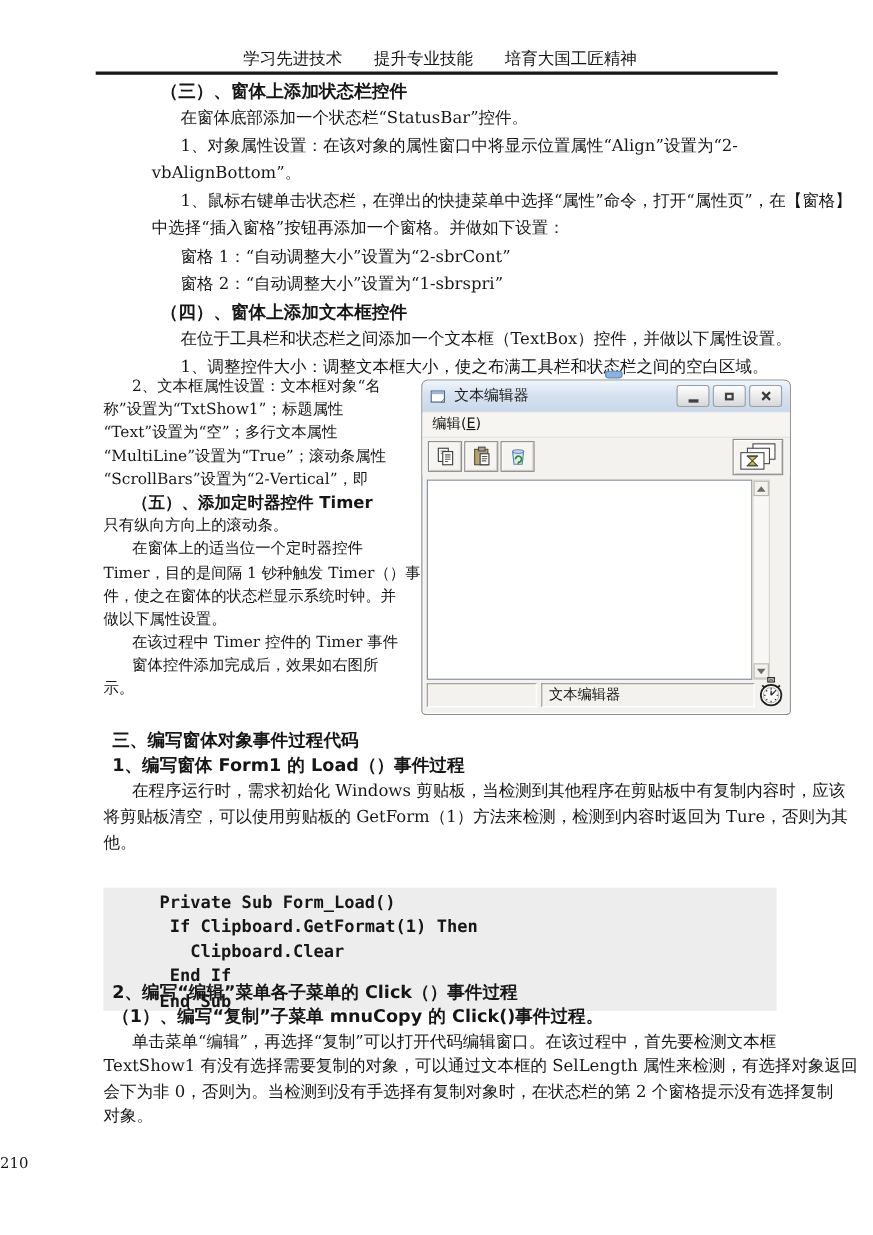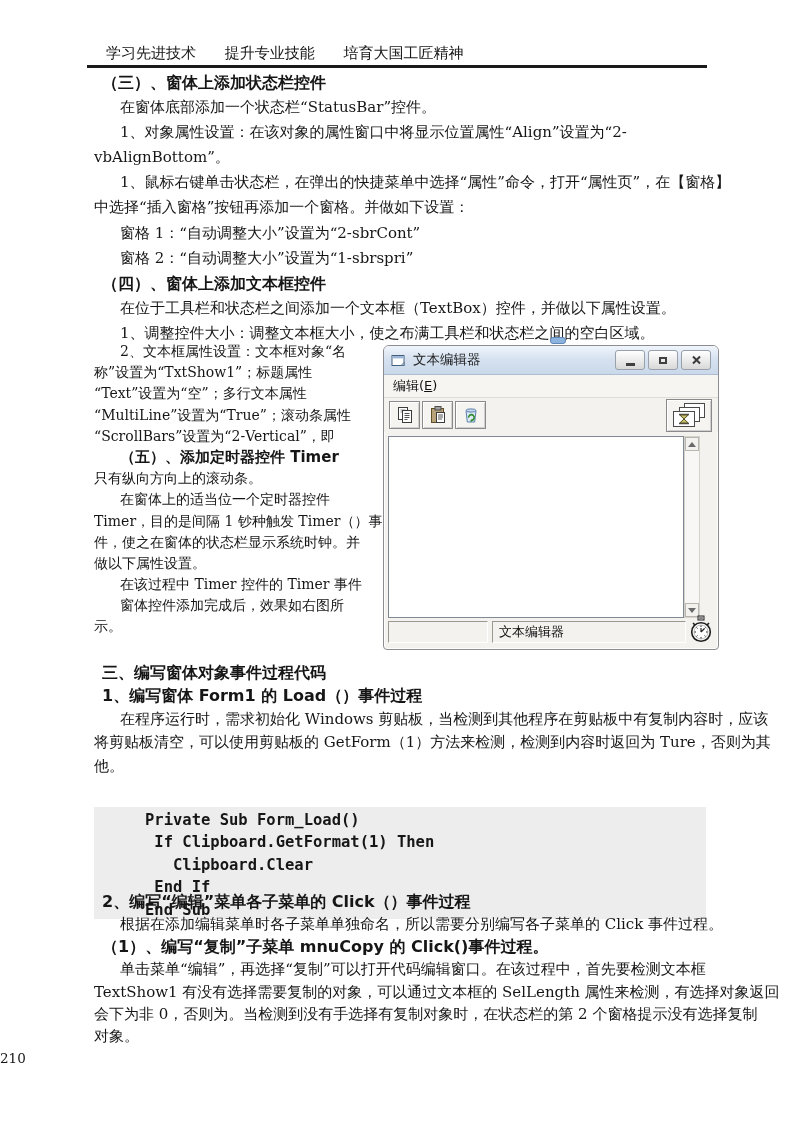--- a/index.html
+++ b/index.html
@@ -1,28 +1,28 @@
 <!DOCTYPE html>
 <html><head>
 <meta charset="utf-8">
 <style>
   html,body{margin:0;padding:0;background:#ffffff;}
   .page{position:relative;width:794px;height:1123px;background:#fff;overflow:hidden;
         font-family:"DejaVu Serif",serif;color:#161616;}
   
-  .hdr{position:absolute;top:44px;left:94px;width:612px;text-align:left;font-size:15px;white-space:nowrap;}
+  .hdr{position:absolute;top:44px;left:94px;width:612px;text-align:center;font-size:15px;white-space:nowrap;}
   .hdr span{margin:0 12px;}
   .hdr-rule{position:absolute;top:65px;left:87px;width:620px;height:3px;background:#1a1a1a;}
   
   .l{white-space:pre;}
   .ind{padding-left:26px;}
   .hd{font-family:"DejaVu Sans",sans-serif;font-weight:bold;font-size:16px;padding-left:8px;}
   .hd.ind{padding-left:26px;}
   .bA{position:absolute;left:94px;top:70px;width:616px;font-size:15px;}
-  .bA .l{height:25.1px;line-height:25.1px;}
+  .bA .l{height:25.1px;line-height:25.1px;margin-left:44px;}
   .bB{position:absolute;left:94px;top:341px;width:292px;font-size:14px;}
   .bB .l{height:21.2px;line-height:21.2px;}
   .bB .hd{font-size:15px;}
   .bC{position:absolute;left:94px;top:661px;width:616px;font-size:15px;}
   .bC .l{height:23.4px;line-height:23.4px;}
   .bD{position:absolute;left:94px;top:891px;width:616px;font-size:15px;}
   .bD .l{height:22.4px;line-height:22.4px;}
   
   .code{position:absolute;left:94px;top:807px;width:612px;height:112px;background:#ededed;
         font-family:"DejaVu Sans Mono",monospace;font-weight:bold;font-size:15.5px;padding-top:2px;box-sizing:border-box;padding-left:44px;}
@@ -117,21 +117,20 @@
   <div class="code">
     <div class="cl">Private Sub Form_Load()</div>
     <div class="cl"> If Clipboard.GetFormat(1) Then</div>
     <div class="cl">   Clipboard.Clear</div>
     <div class="cl"> End If</div>
     <div class="cl">End Sub</div>
   </div>
 
   <div class="bD">
     <div class="l hd">2、编写“编辑”菜单各子菜单的 Click（）事件过程</div>
-    <div class="l ind">根据在添加编辑菜单时各子菜单单独命名，所以需要分别编写各子菜单的 Click 事件过程。</div>
     <div class="l hd">（1）、编写“复制”子菜单 mnuCopy 的 Click()事件过程。</div>
     <div class="l ind">单击菜单“编辑”，再选择“复制”可以打开代码编辑窗口。在该过程中，首先要检测文本框</div>
     <div class="l">TextShow1 有没有选择需要复制的对象，可以通过文本框的 SelLength 属性来检测，有选择对象返回</div>
     <div class="l">会下为非 0，否则为。当检测到没有手选择有复制对象时，在状态栏的第 2 个窗格提示没有选择复制</div>
     <div class="l">对象。</div>
   </div>
 
   <div class="pageno">210</div>
 
   <div class="sel-handle"></div>

